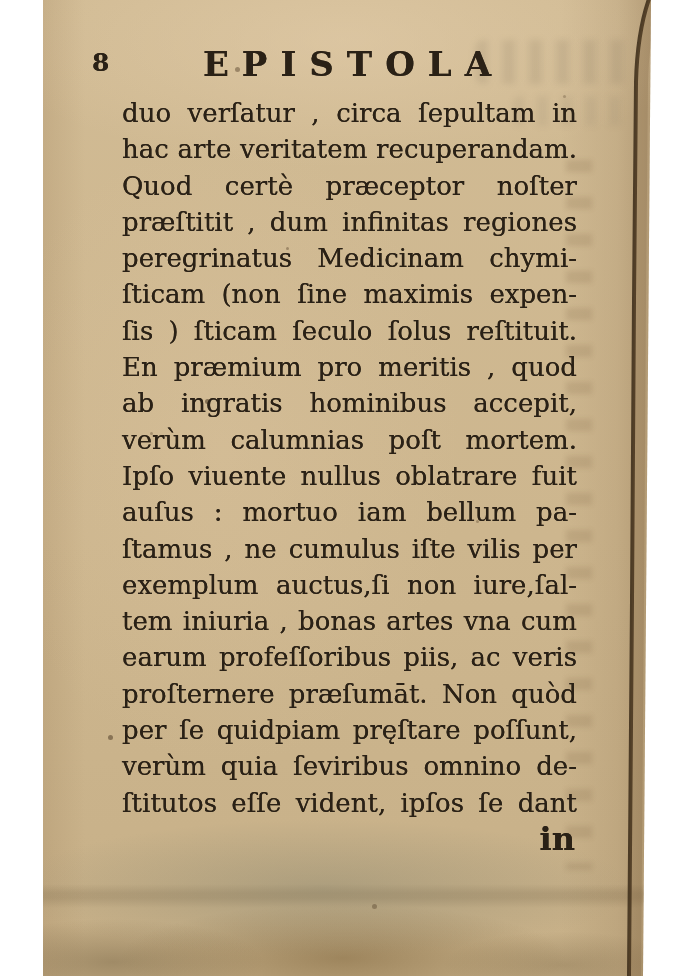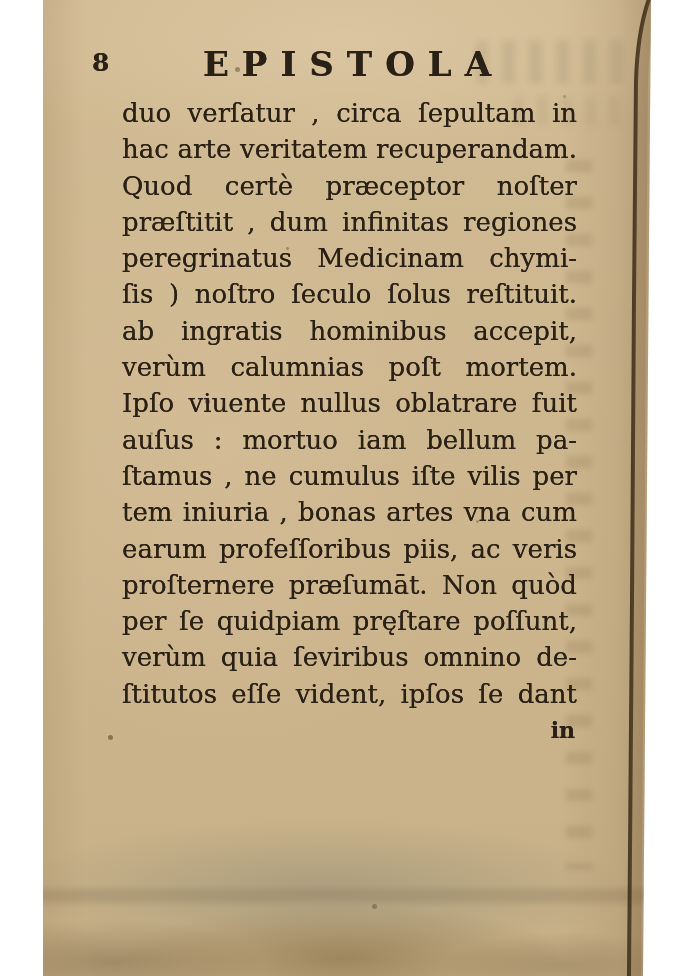--- a/index.html
+++ b/index.html
@@ -86,21 +86,21 @@
   }
   .line{
     text-align:justify;
     text-align-last:justify;
     white-space:nowrap;
     height:36.3px;overflow:visible;
   }
   .catchword{
     text-align:right;
     font-weight:bold;
-    font-size:22px;
+    font-size:32px;
     height:36px;
     padding-right:2px;
   }
 </style>
 </head>
 <body>
 
 <div class="scan">
   <div class="paper">
 
@@ -113,26 +113,29 @@
       <span class="pagenum">8</span>
       <span class="title">EPISTOLA</span>
     </div>
 
     <div class="textblock">
       <div class="line">duo verſatur , circa ſepultam in</div>
       <div class="line">hac arte veritatem recuperandam.</div>
       <div class="line">Quod certè præceptor noſter</div>
       <div class="line">præſtitit , dum infinitas regiones</div>
       <div class="line">peregrinatus Medicinam chymi-</div>
-      <div class="line">ſis ) noſtro ſeculo ſolus reſtituit.</div>
+      <div class="line">ſticam (non ſine maximis expen-</div>
+      <div class="line">ſis ) ſticam ſeculo ſolus reſtituit.</div>
+      <div class="line">En præmium pro meritis , quod</div>
       <div class="line">ab ingratis hominibus accepit,</div>
       <div class="line">verùm calumnias poſt mortem.</div>
       <div class="line">Ipſo viuente nullus oblatrare fuit</div>
       <div class="line">auſus : mortuo iam bellum pa-</div>
       <div class="line">ſtamus , ne cumulus iſte vilis per</div>
+      <div class="line">exemplum auctus,ſi non iure,ſal-</div>
       <div class="line">tem iniuria , bonas artes vna cum</div>
       <div class="line">earum profeſſoribus piis, ac veris</div>
       <div class="line">proſternere præſumāt. Non quòd</div>
       <div class="line">per ſe quidpiam pręſtare poſſunt,</div>
       <div class="line">verùm quia ſeviribus omnino de-</div>
       <div class="line">ſtitutos eſſe vident, ipſos ſe dant</div>
       <div class="catchword">in</div>
     </div>
 
     <svg class="crease-svg" width="608" height="976" viewBox="0 0 608 976">

